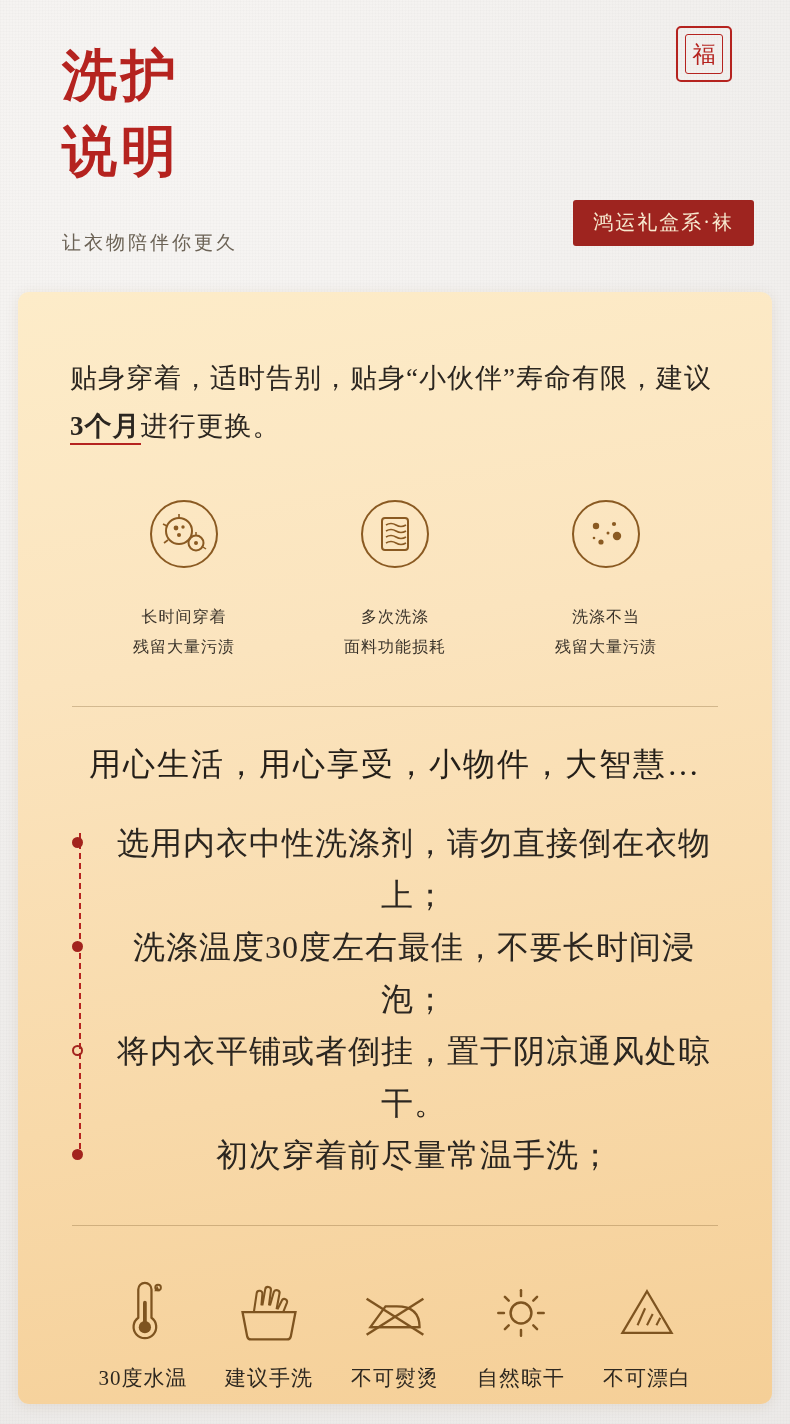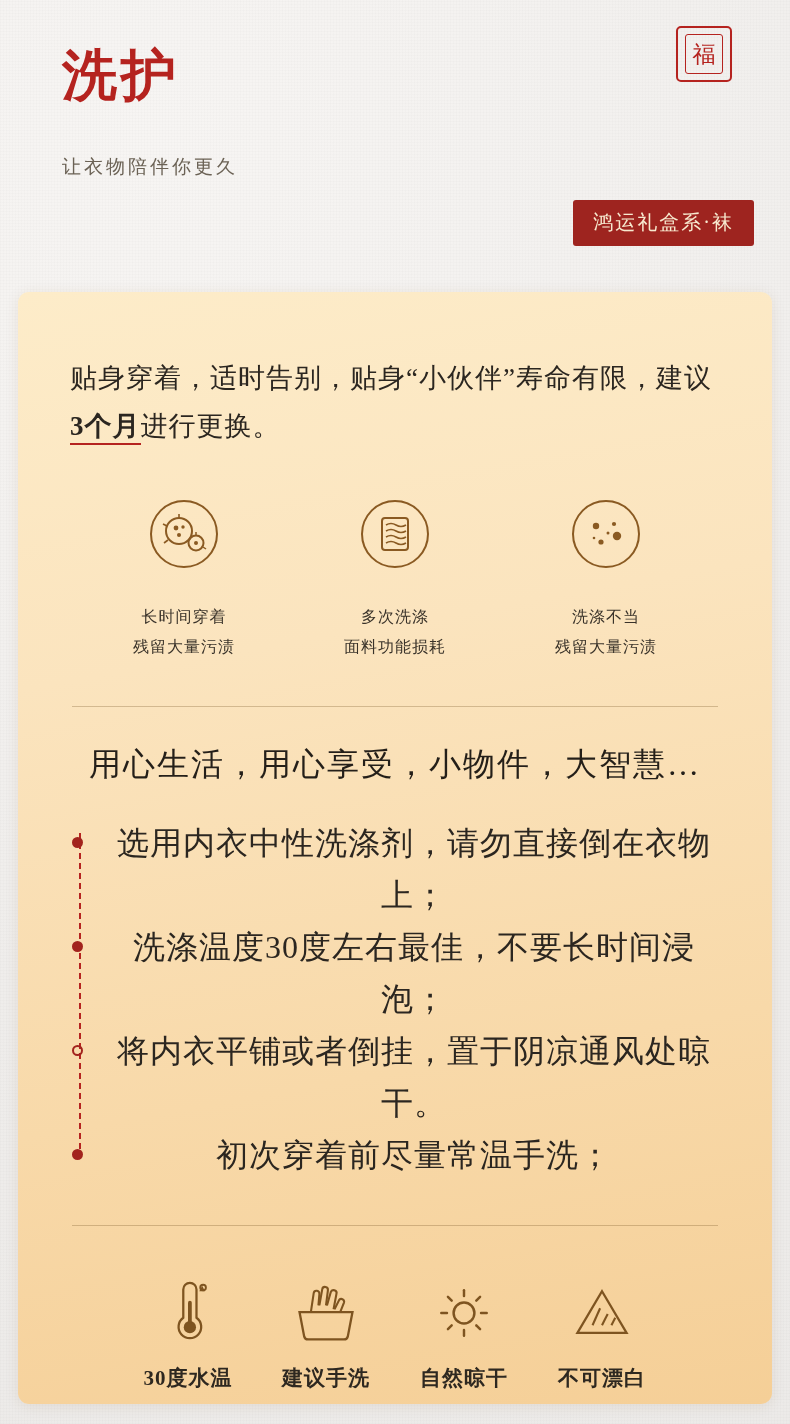--- a/index.html
+++ b/index.html
@@ -191,24 +191,23 @@
     background: #a2231d;
   }
   .tip.last .dot {
     background: transparent;
     border: 2px solid #a2231d;
   }
 
   
   .care-row {
     display: flex;
-    justify-content: center;
+    justify-content: space-between;
     margin-top: 50px;
     padding: 0 10px;
-    font-weight: bold;
   }
   .care-col {
     width: 138px;
     text-align: center;
   }
   .care-ico {
     height: 74px;
     display: flex;
     align-items: center;
     justify-content: center;
@@ -224,20 +223,21 @@
 </style>
 </head>
 <body>
 
 <div class="page">
 
   <div class="header">
 
     <div class="title-block">
       <span class="title-line">洗护</span>
+      <span class="title-line title-line-2">说明</span>
     </div>
 
     <div class="subtitle">让衣物陪伴你更久</div>
 
     <div class="seal">
       <div class="seal-inner">福</div>
     </div>
 
     <div class="ribbon">鸿运礼盒系·袜</div>
   </div>
@@ -356,20 +356,31 @@
             <path d="M12 36 h56 l-5 26 a4 4 0 0 1 -4 3 h-38 a4 4 0 0 1 -4 -3 z" fill="none" stroke="#7e5420" stroke-width="2.4"></path>
             <path d="M24 36 l3 -20 a3 3 0 0 1 6 1 l-1 12" fill="none" stroke="#7e5420" stroke-width="2.2"></path>
             <path d="M33 29 l3 -17 a3 3 0 0 1 6 1 l-2 16" fill="none" stroke="#7e5420" stroke-width="2.2"></path>
             <path d="M41 29 l4 -14 a3 3 0 0 1 6 2 l-3 16" fill="none" stroke="#7e5420" stroke-width="2.2"></path>
             <path d="M49 33 l5 -10 a3 3 0 0 1 5 3 l-4 10" fill="none" stroke="#7e5420" stroke-width="2.2"></path>
           </svg>
         </div>
         <div class="care-label">建议手洗</div>
       </div>
 
+      <div class="care-col">
+        <div class="care-ico">
+          <svg viewBox="0 0 80 74" width="76" height="70">
+            <path d="M14 52 h52 c0 -16 -10 -22 -24 -22 h-12 z" fill="none" stroke="#7e5420" stroke-width="2.4"></path>
+            <line x1="14" y1="52" x2="66" y2="52" stroke="#7e5420" stroke-width="2.4"></line>
+            <line x1="10" y1="22" x2="70" y2="60" stroke="#7e5420" stroke-width="2.6"></line>
+            <line x1="70" y1="22" x2="10" y2="60" stroke="#7e5420" stroke-width="2.6"></line>
+          </svg>
+        </div>
+        <div class="care-label">不可熨烫</div>
+      </div>
 
       <div class="care-col">
         <div class="care-ico">
           <svg viewBox="0 0 76 74" width="72" height="70">
             <circle cx="38" cy="37" r="11" fill="none" stroke="#7e5420" stroke-width="2.6"></circle>
             <g stroke="#7e5420" stroke-width="2.6" stroke-linecap="round">
               <line x1="38" y1="13" x2="38" y2="19"></line>
               <line x1="38" y1="55" x2="38" y2="61"></line>
               <line x1="14" y1="37" x2="20" y2="37"></line>
               <line x1="56" y1="37" x2="62" y2="37"></line>

